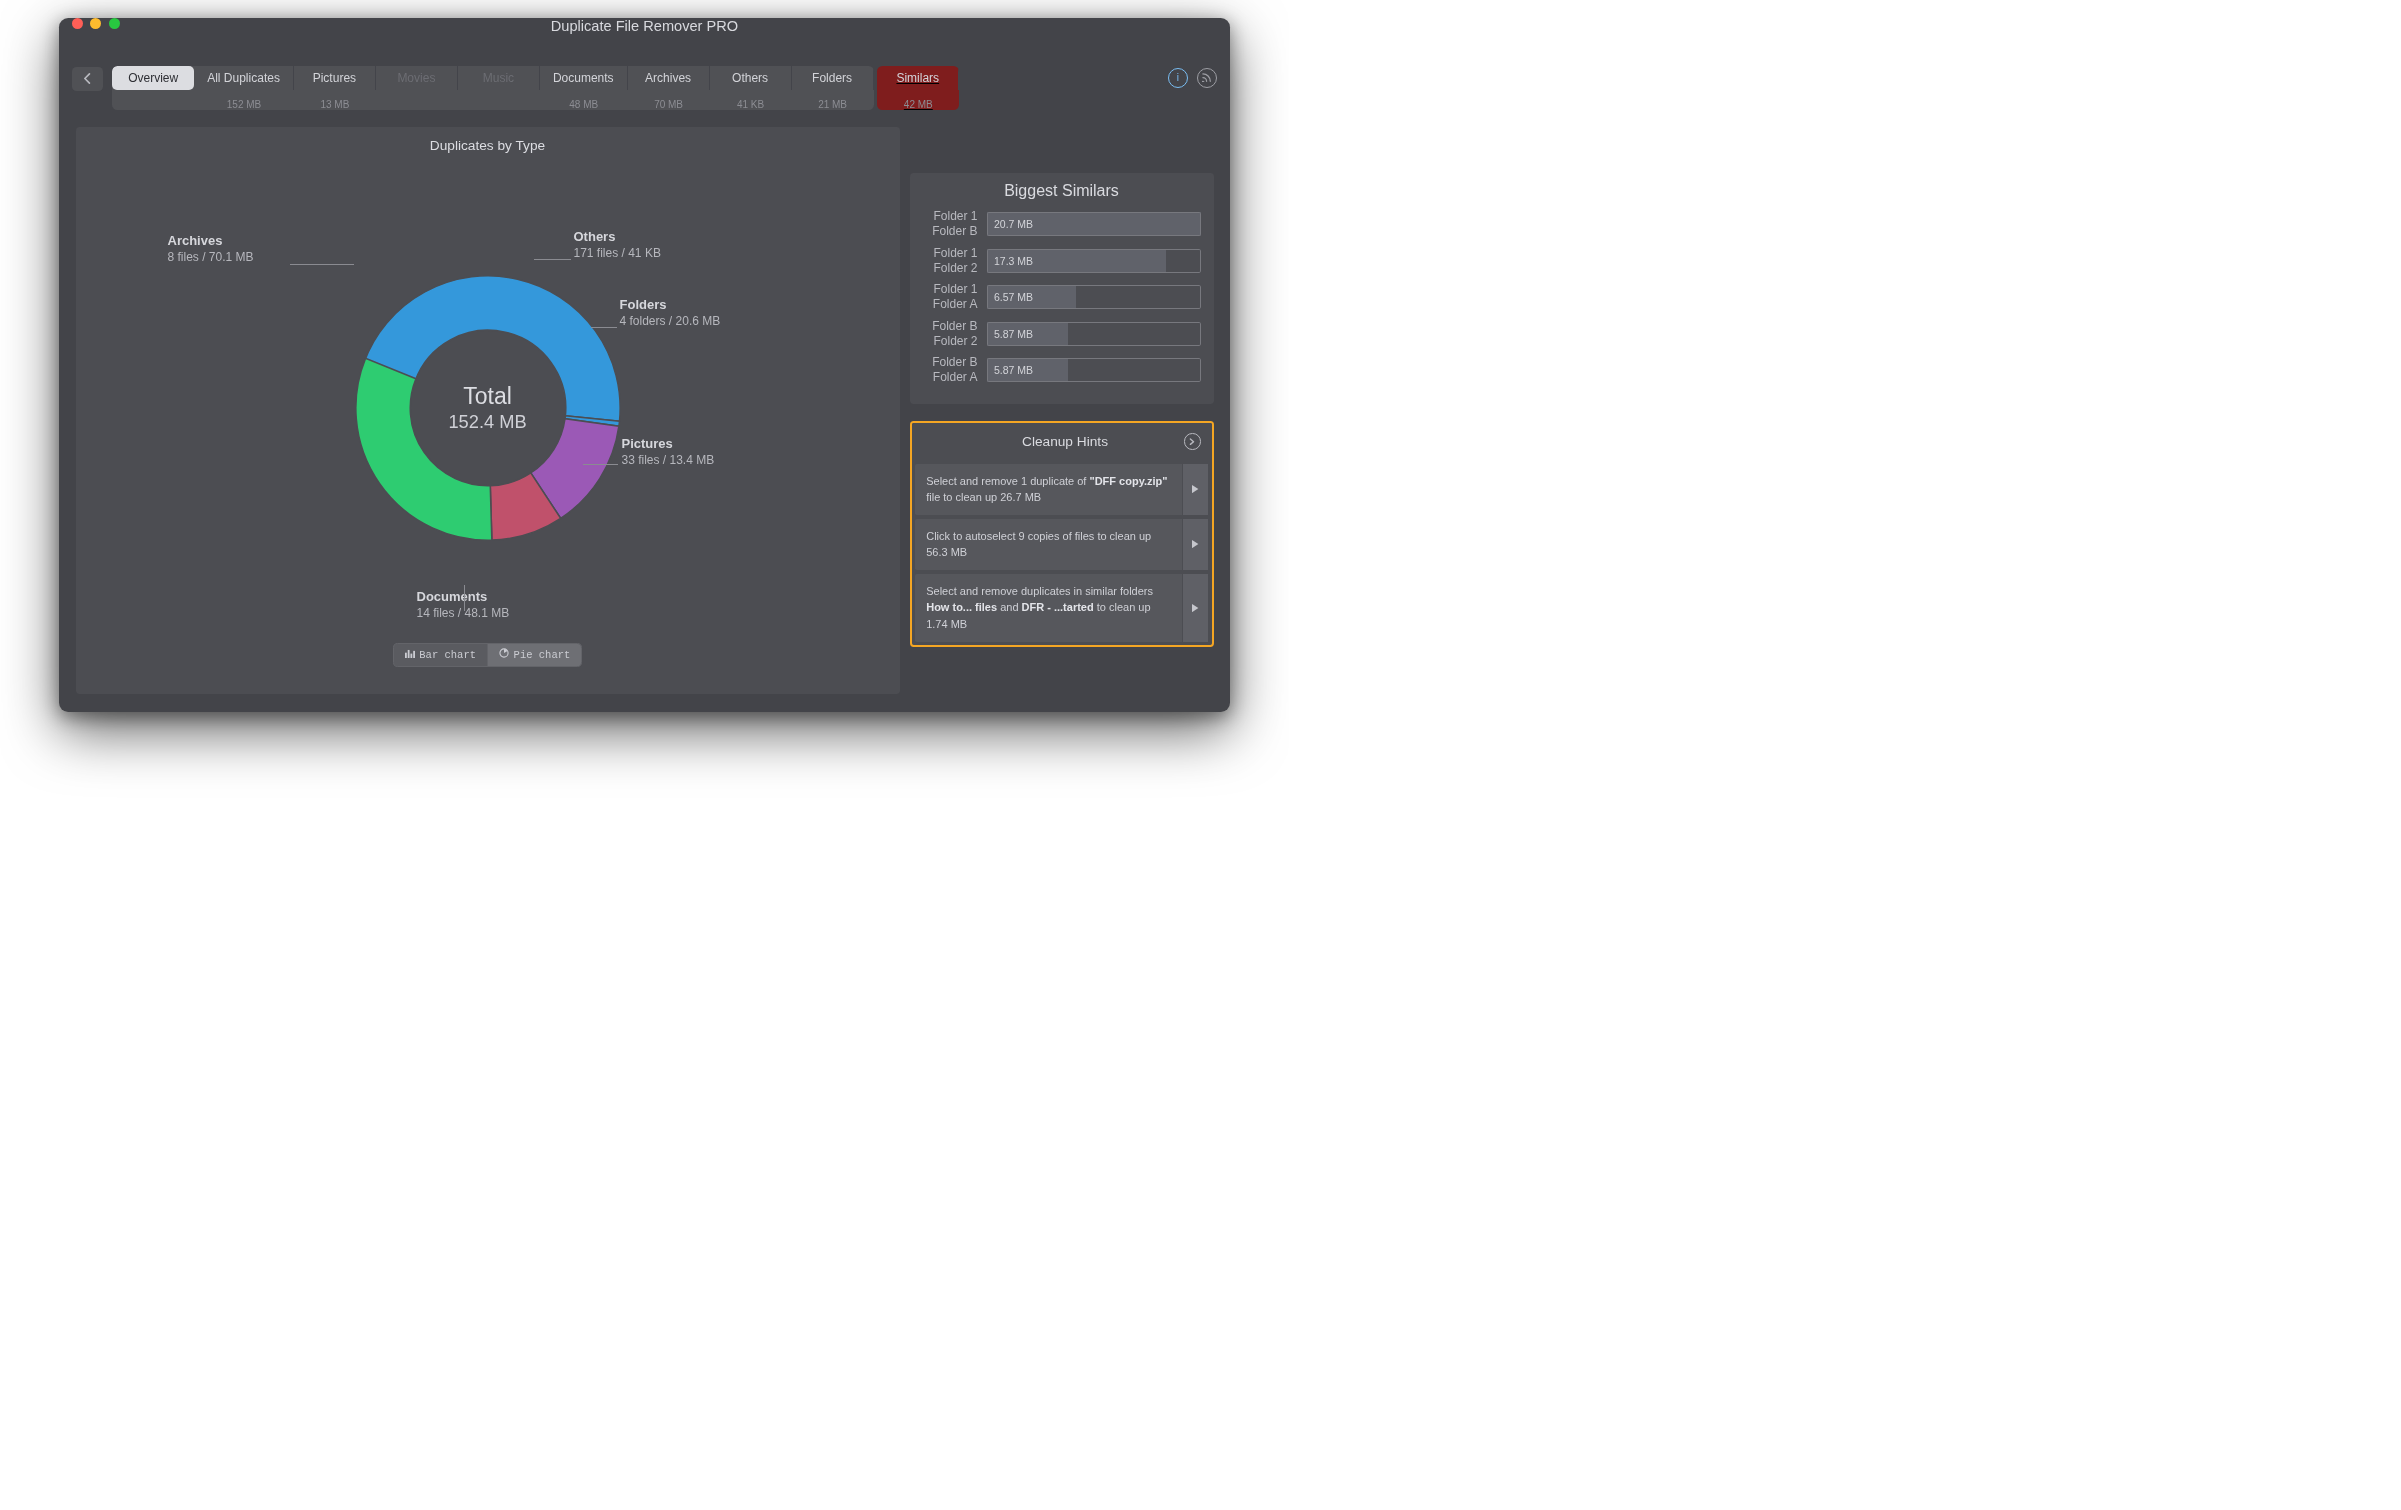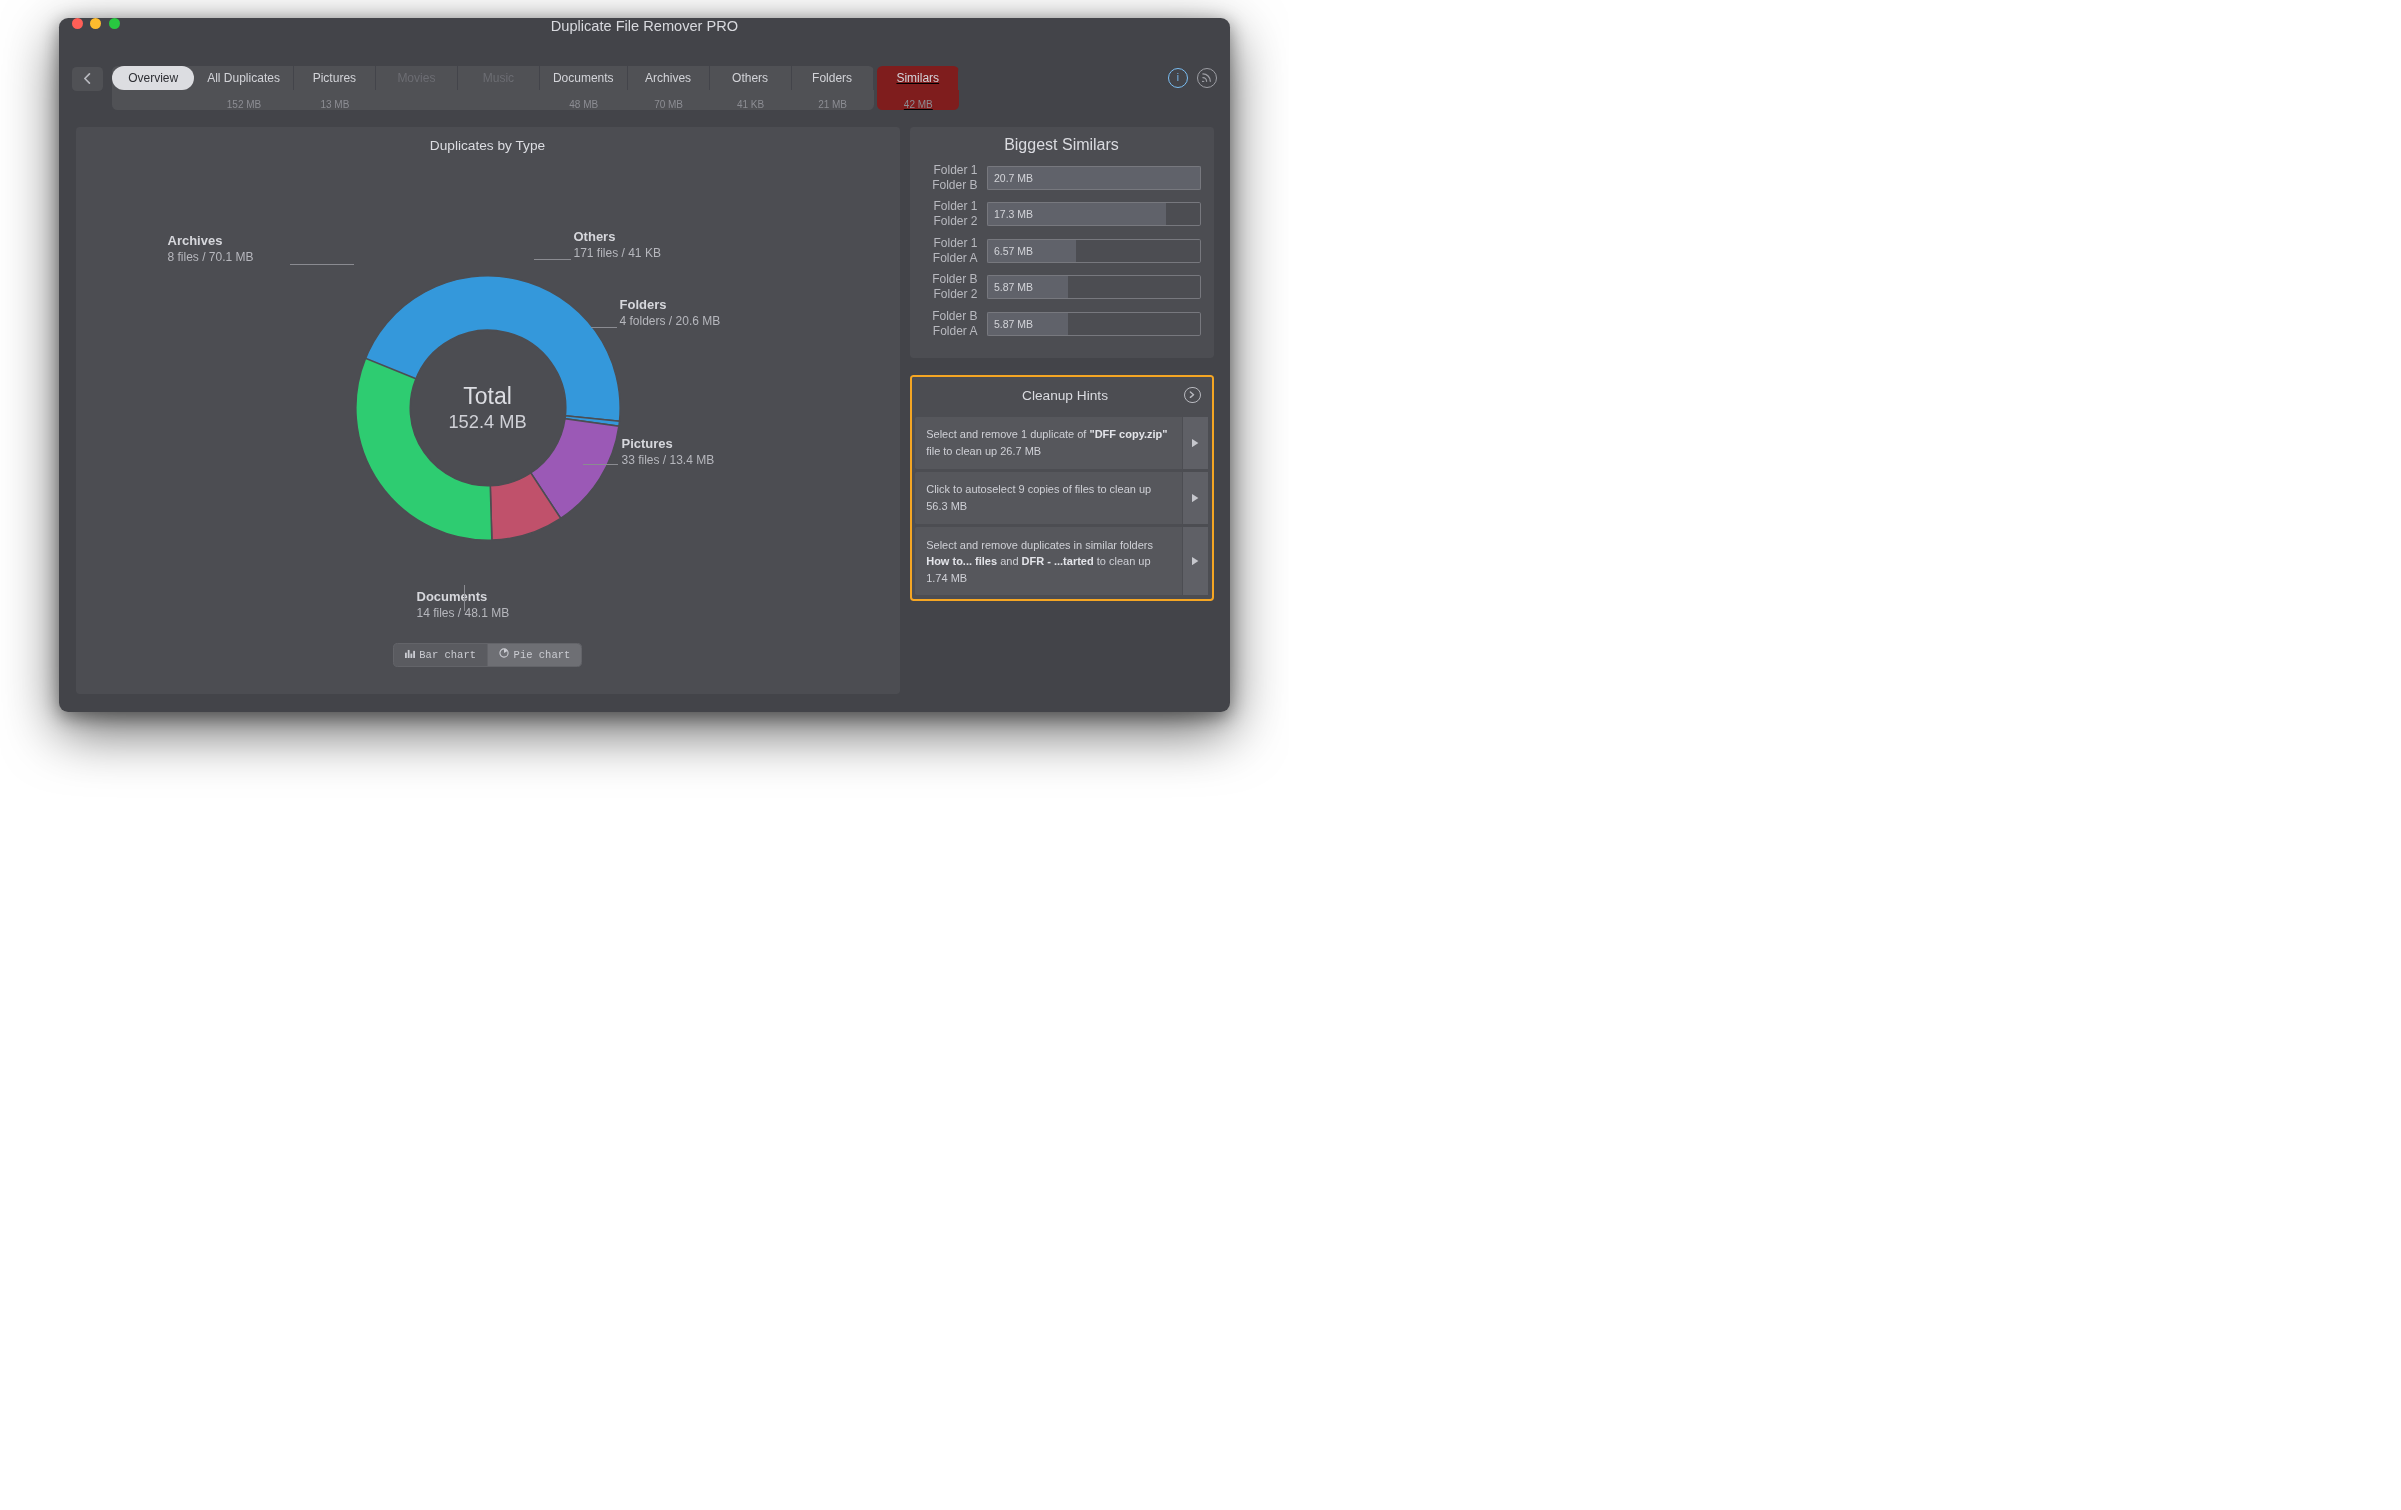--- a/index.html
+++ b/index.html
@@ -85,21 +85,21 @@
     color: #d3d4d9;
     font-size: 12px;
     border-right: 0.9px solid #43444a;
     cursor: pointer;
     min-width: 82px;
   }
   .tab:last-child { border-right: none; }
   .tab.active {
     background: #dcdde1;
     color: #2e2f34;
-    border-radius: 12px;
+    border-radius: 5px;
     border-right: none;
     font-weight: 500;
   }
   .tab.dim { color: #6c6d73; }
   .tab-col {
     display: flex;
     flex-direction: column;
     align-items: center;
   }
   .tab-size {
@@ -128,20 +128,21 @@
     justify-content: center;
     color: #7abef3;
     font-size: 10px;
     cursor: pointer;
   }
   .circ-icon.grey { border-color: #9d9ea4; color: #9d9ea4; }
   .content {
     display: flex;
     padding: 16.5px 16.5px 18.3px 16.5px;
     gap: 10px;
+    align-items: center;
   }
   .chart-panel {
     flex: 1;
     background: #4c4d52;
     border-radius: 3.7px;
     padding: 11px 13px 16.5px 13px;
     position: relative;
     min-height: 567px;
   }
   .chart-title {

